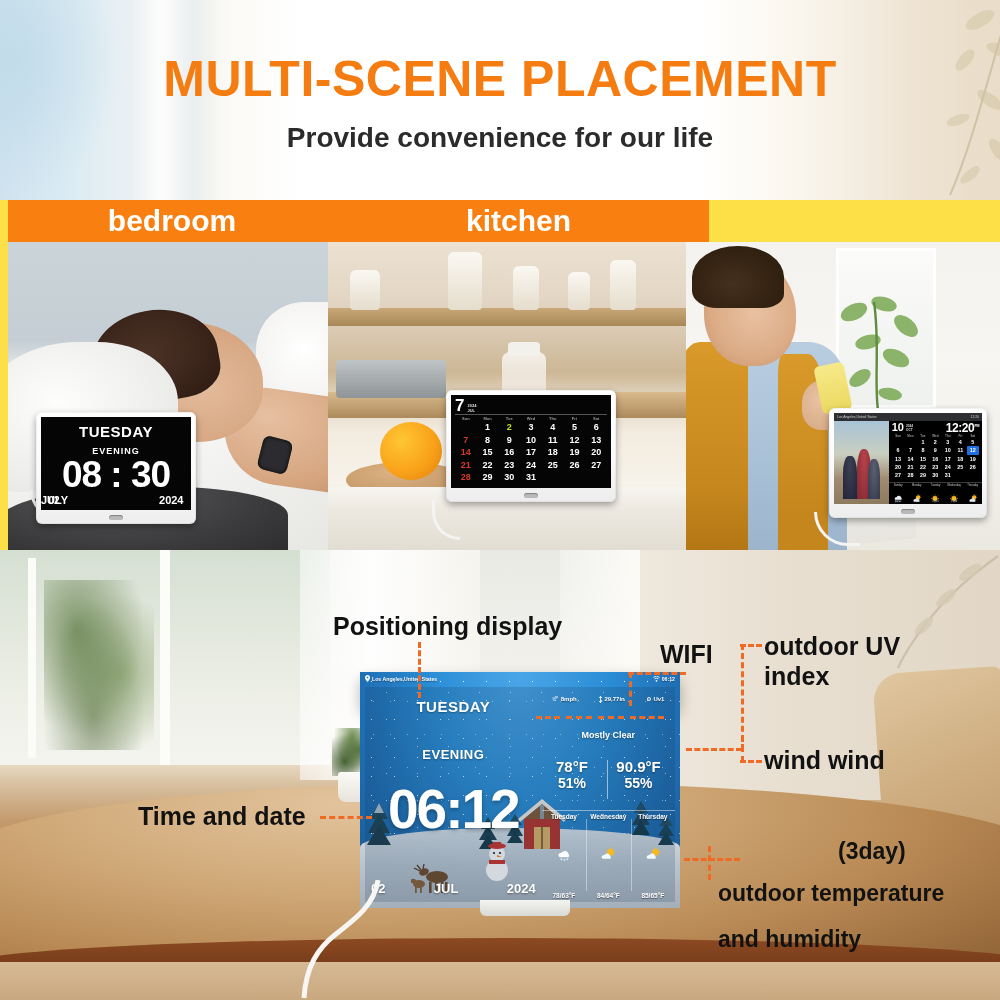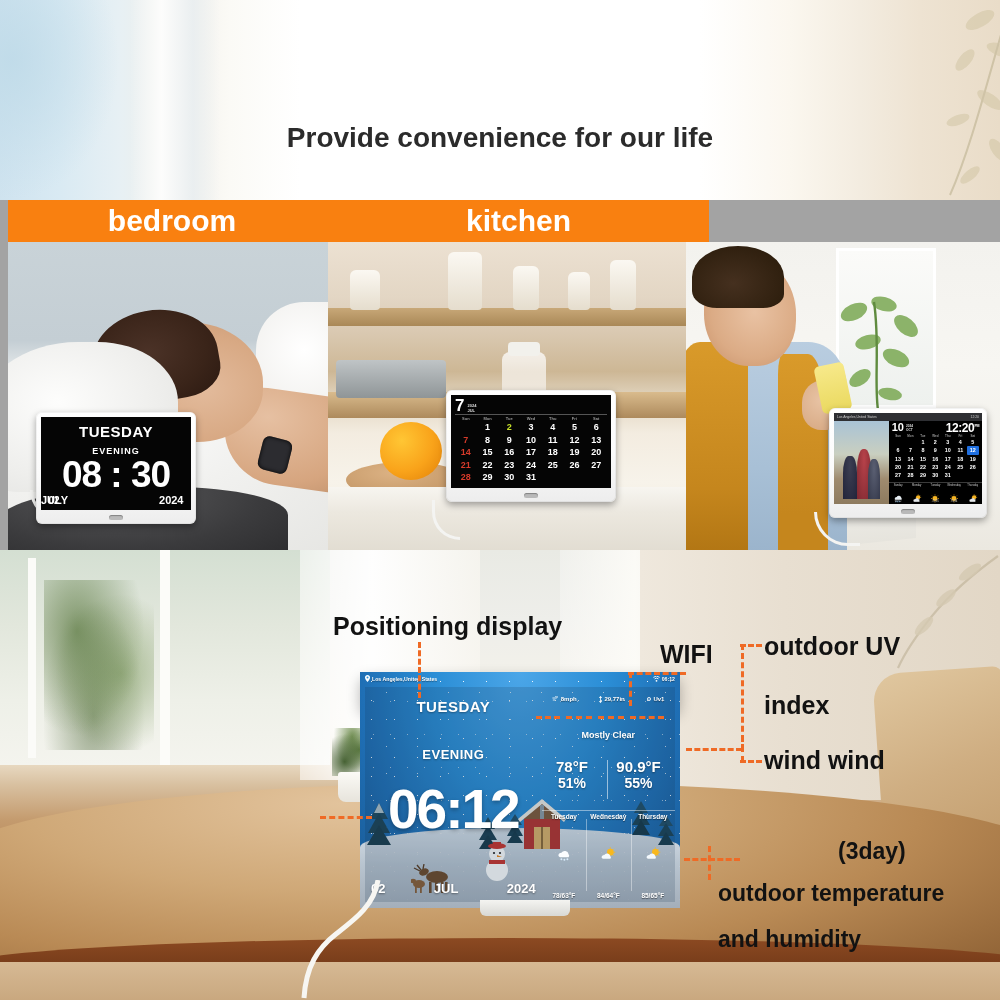--- a/index.html
+++ b/index.html
@@ -46,21 +46,21 @@
     color: #f57c10;
     font-family: "Liberation Sans", sans-serif;
   }
   .hero-sub {
     position: absolute; left: 0; top: 122px; width: 1000px;
     text-align: center;
     font-size: 28px; font-weight: bold; color: #2b2b2b;
   }
 
   
-  .strip { position: absolute; left: 0; top: 200px; width: 1000px; height: 350px; background:#a3a3a3;}
+  .strip { position: absolute; left: 0; top: 200px; width: 1000px; height: 350px; background:#fde047;}
   .scene { position: absolute; top: 0; height: 350px; overflow: hidden; }
   .scene.s1 { left: 8px;  width: 328px; }
   .scene.s2 { left: 328px; width: 381px; }
   .scene.s3 { left: 686px; width: 314px; }
 
   .scene-label {
     position: relative; z-index: 6; height: 42px; line-height: 42px;
     background: #f98010; color: #ffffff; text-align: center;
     font-size: 30px; font-weight: bold;
   }
@@ -483,20 +483,21 @@
         <ellipse cx="150" cy="30" rx="16" ry="7" transform="rotate(-30 150 30)"></ellipse>
         <ellipse cx="170" cy="60" rx="14" ry="6" transform="rotate(20 170 60)"></ellipse>
         <ellipse cx="135" cy="70" rx="13" ry="6" transform="rotate(-50 135 70)"></ellipse>
         <ellipse cx="160" cy="110" rx="15" ry="6" transform="rotate(35 160 110)"></ellipse>
         <ellipse cx="128" cy="130" rx="12" ry="5" transform="rotate(-20 128 130)"></ellipse>
         <ellipse cx="168" cy="160" rx="13" ry="6" transform="rotate(55 168 160)"></ellipse>
         <ellipse cx="140" cy="185" rx="12" ry="5" transform="rotate(-40 140 185)"></ellipse>
       </g>
       <path d="M120 205 C140 160 155 100 178 20" stroke="#b9ae8b" stroke-width="2" fill="none"></path>
     </svg>
+    <div class="hero-title">MULTI-SCENE PLACEMENT</div>
     <div class="hero-sub">Provide convenience for our life</div>
   </div>
 
   <div class="strip">
 
     <div class="scene s1">
       <div class="scene-label">bedroom</div>
       <div class="scene-photo">
         <div class="bedroom-bg"></div>
         <div class="bed-sheet"></div>
@@ -1025,32 +1026,33 @@
     </svg>
 
     <div class="anno sz1" style="left:333px; top:62px;">Positioning display</div>
     <div class="dash-v" style="left:418px; top:92px; height:56px;"></div>
 
     <div class="anno sz1" style="left:660px; top:90px;">WIFI</div>
     <div class="dash-h" style="left:628px; top:122px; width:58px;"></div>
     <div class="dash-v" style="left:629px; top:122px; height:34px;"></div>
 
     <div class="anno sz1" style="left:764px; top:82px;">outdoor UV</div>
-    <div class="anno sz1" style="left:764px; top:112px;margin-top:29px;">index</div>
+    <div class="anno sz1" style="left:764px; top:112px;">index</div>
     <div class="dash-h" style="left:740px; top:94px; width:22px;"></div>
     <div class="dash-v" style="left:741px; top:94px; height:106px;"></div>
     <div class="dash-h" style="left:686px; top:198px; width:56px;"></div>
 
     <div class="anno sz1" style="left:764px; top:196px;">wind wind</div>
     <div class="dash-h" style="left:740px; top:210px; width:22px;"></div>
     <div class="dash-v" style="left:741px; top:186px; height:26px;"></div>
 
     <div class="anno sz2" style="left:838px; top:288px;">(3day)</div>
     <div class="dash-h" style="left:684px; top:308px; width:56px;"></div>
 
+    <div class="anno sz1" style="left:138px; top:252px;">Time and date</div>
     <div class="dash-h" style="left:320px; top:266px; width:52px;"></div>
 
     <div class="anno sz2" style="left:718px; top:330px;">outdoor temperature</div>
     <div class="anno sz2" style="left:718px; top:376px;">and humidity</div>
     <div class="dash-v" style="left:708px; top:296px; height:34px;"></div>
   </div>
 
 </div>
 
 </body></html>

